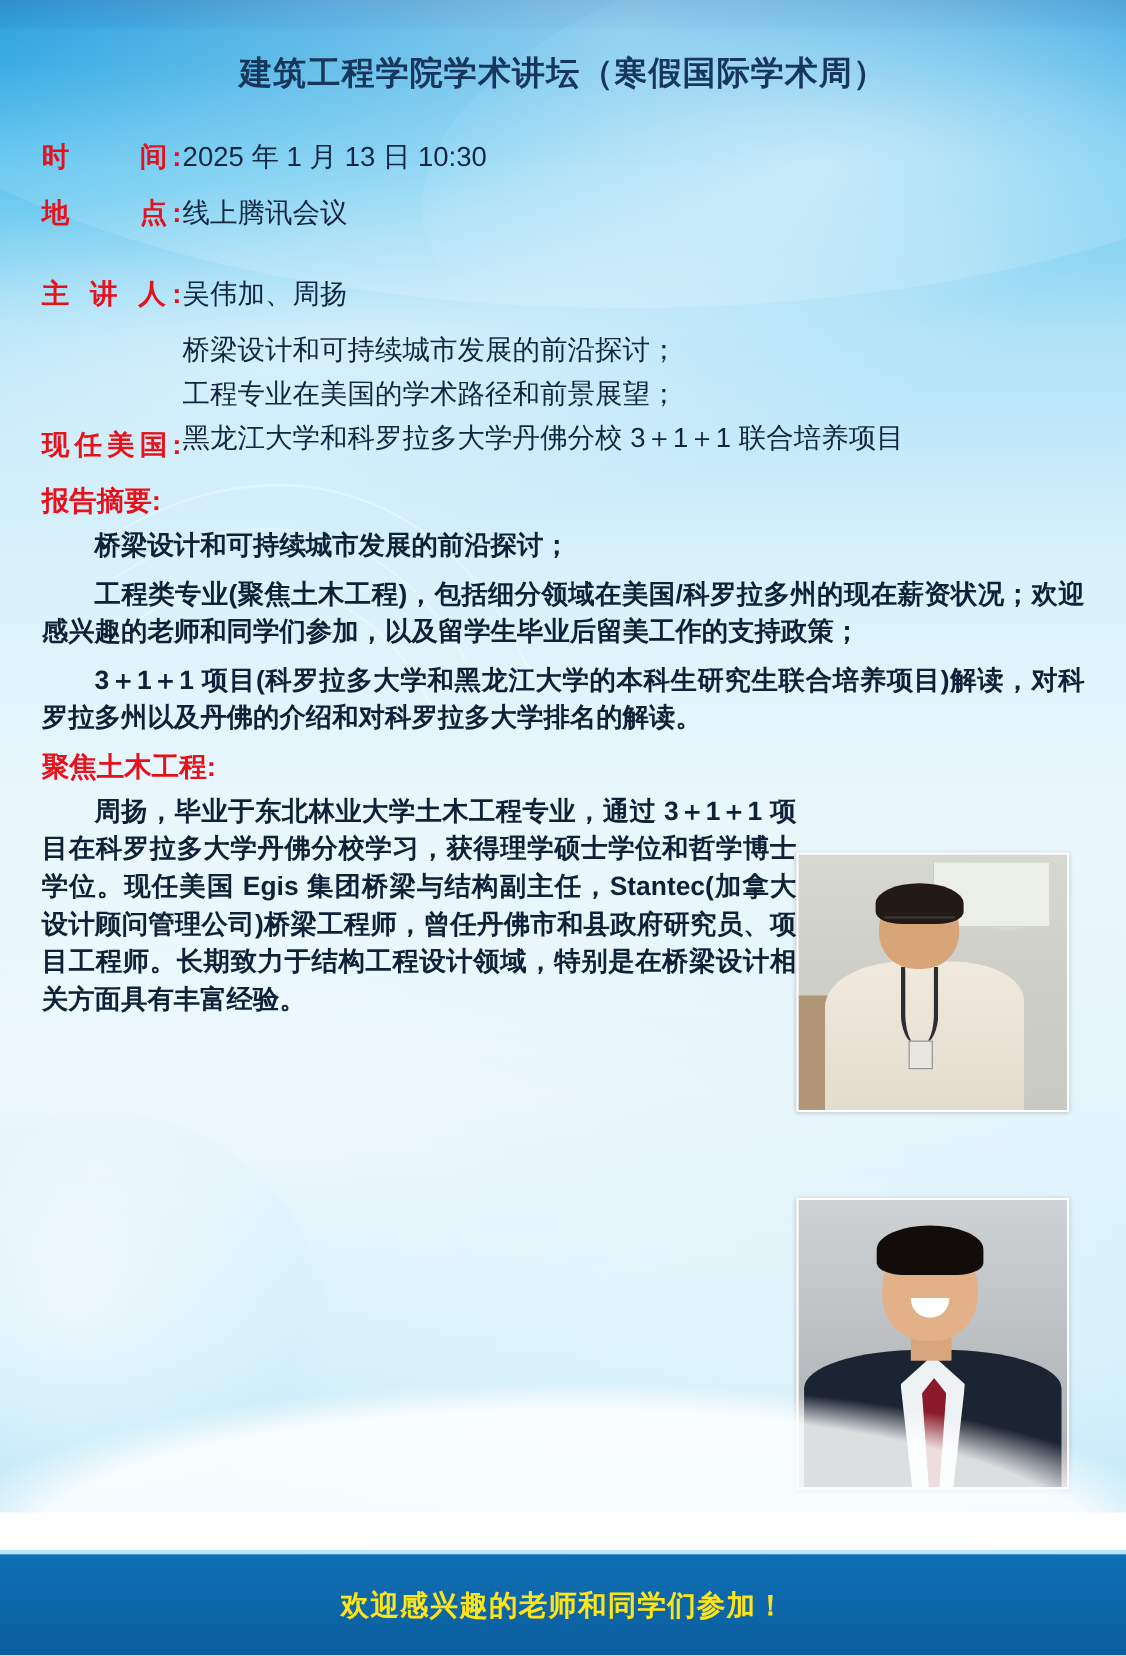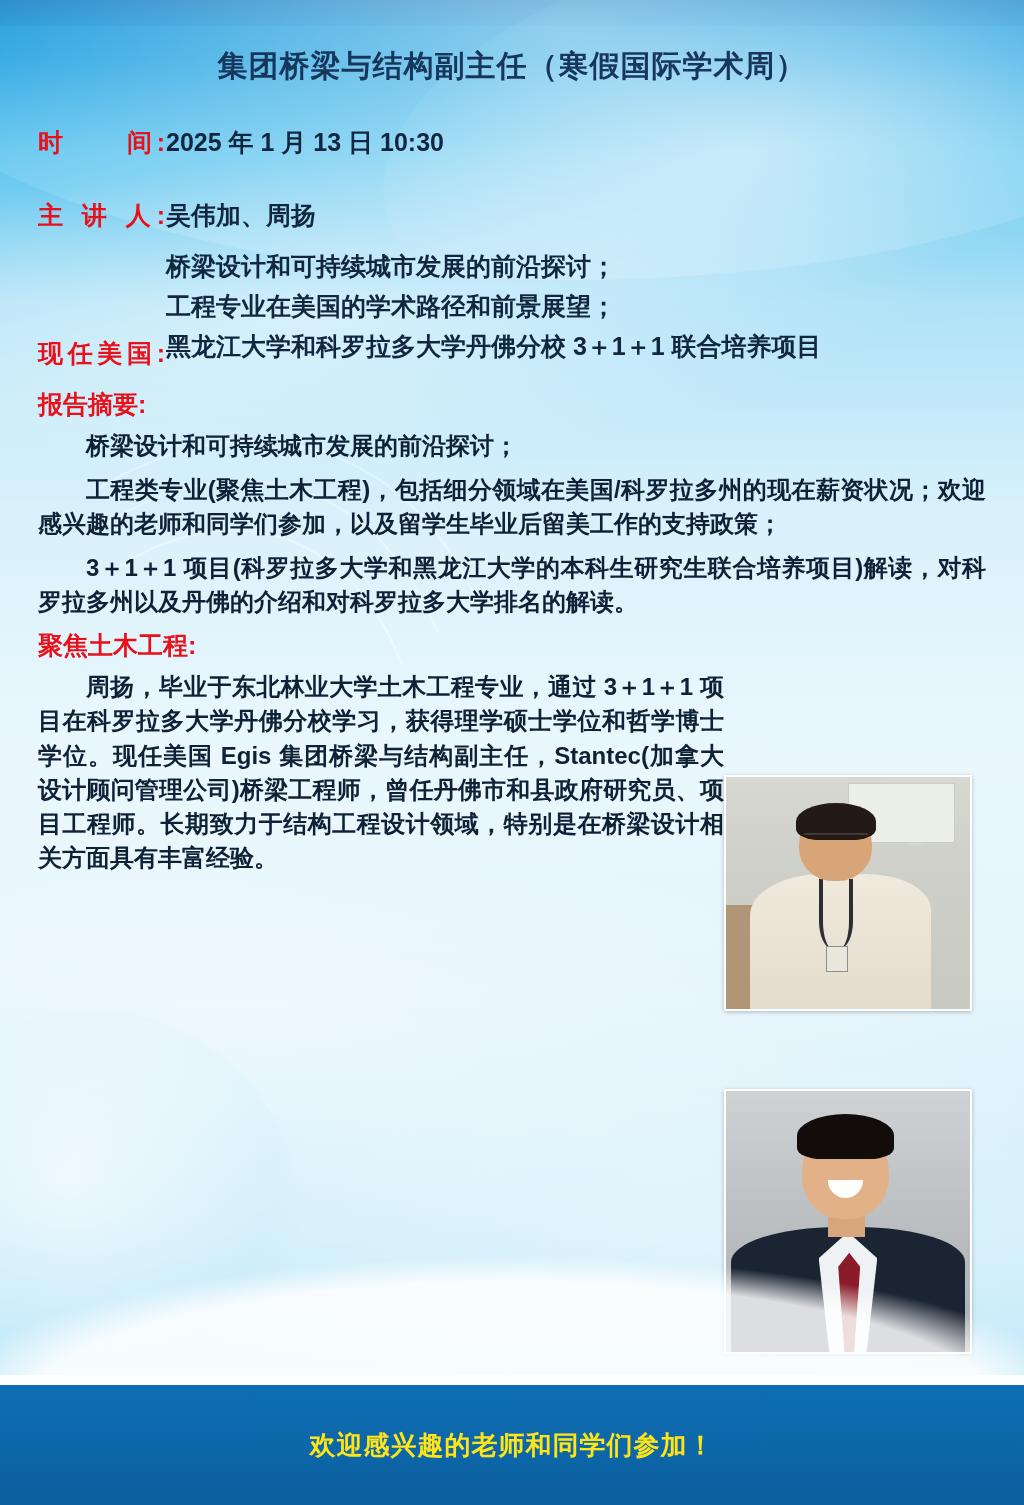--- a/index.html
+++ b/index.html
@@ -98,21 +98,21 @@
     color: #e8101b;
     font-weight: 700;
     font-size: 25px;
     white-space: nowrap;
     flex: 0 0 auto;
     letter-spacing: 1px;
   }
   .lab.spread  { display:inline-block; width: 128px; text-align: justify; text-align-last: justify; }
   .val {
     color: #11263f;
-    font-weight: 700;
+    font-weight: 400;
     font-size: 25px;
     flex: 1 1 auto;
   }
   .titles-list .val-line { margin-bottom: 7px; }
   .section-label {
     color: #e8101b;
     font-weight: 700;
     font-size: 25px;
     margin: 11px 0 8px 0;
   }
@@ -221,21 +221,21 @@
     clip-path: polygon(50% 0, 100% 14%, 72% 100%, 28% 100%, 0 14%);
   }
   .ph2 .smile {
     position: absolute; left: 42%; top: 34%; width: 14%; height: 7%;
     border-radius: 0 0 40px 40px;
     background: #fff;
   }
 
   
   .footer-band {
-    position: absolute; left: 0; right: 0; bottom: 0; height: 120px;
+    position: absolute; left: 0; right: 0; bottom: 0; height: 92px;
     background: linear-gradient(180deg,#0e6fb4 0%, #0b5f9e 100%);
     display: flex; align-items: center; justify-content: center;
   }
   .footer-text {
     color: #ffe417;
     font-size: 26px;
     font-weight: 700;
     letter-spacing: 1px;
   }
   .white-strip {
@@ -258,29 +258,33 @@
   <div class="wave w3"></div>
   <div class="wave w4"></div>
   <div class="wave w5"></div>
   <div class="globe"></div>
   <div class="arcs">
     <div style="left:0;top:0;width:620px;height:860px;transform:rotate(18deg)"></div>
     <div style="left:30px;top:40px;width:540px;height:780px;transform:rotate(18deg)"></div>
     <div style="left:60px;top:90px;width:470px;height:700px;transform:rotate(18deg)"></div>
   </div>
 
-  <div class="title">集团桥梁与结构副主任（寒假国际学术周）</div>
+  <div class="title">建筑工程学院学术讲坛（寒假国际学术周）</div>
 
   <div class="content">
 
     <div class="row">
       <span class="lab spread">时　　间:</span>
       <span class="val">2025 年 1 月 13 日 10:30</span>
     </div>
 
+    <div class="row">
+      <span class="lab spread">地　　点:</span>
+      <span class="val">线上腾讯会议</span>
+    </div>
 
     <div class="row" style="margin-top:40px">
       <span class="lab spread">主 讲 人:</span>
       <span class="val">吴伟加、周扬</span>
     </div>
 
     <div class="row titles-list">
       <span class="lab spread">现任美国:</span>
       <span class="val">
         <div class="val-line">桥梁设计和可持续城市发展的前沿探讨；</div>

